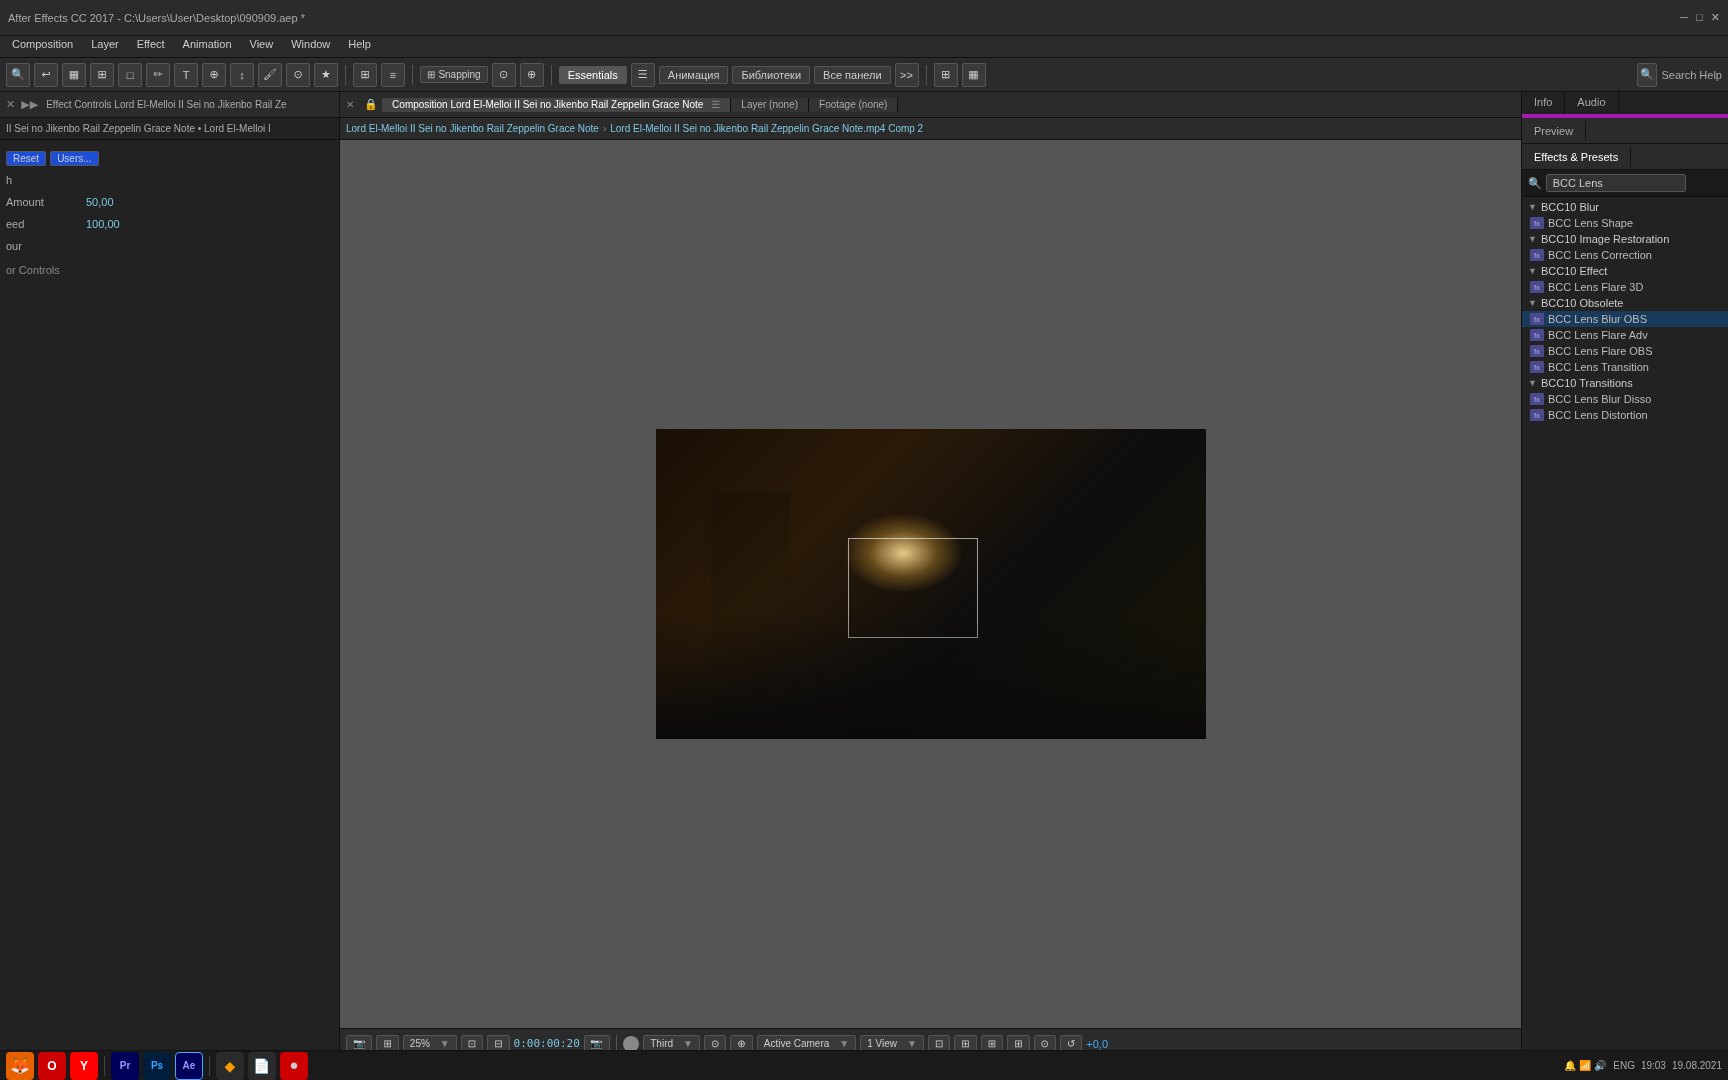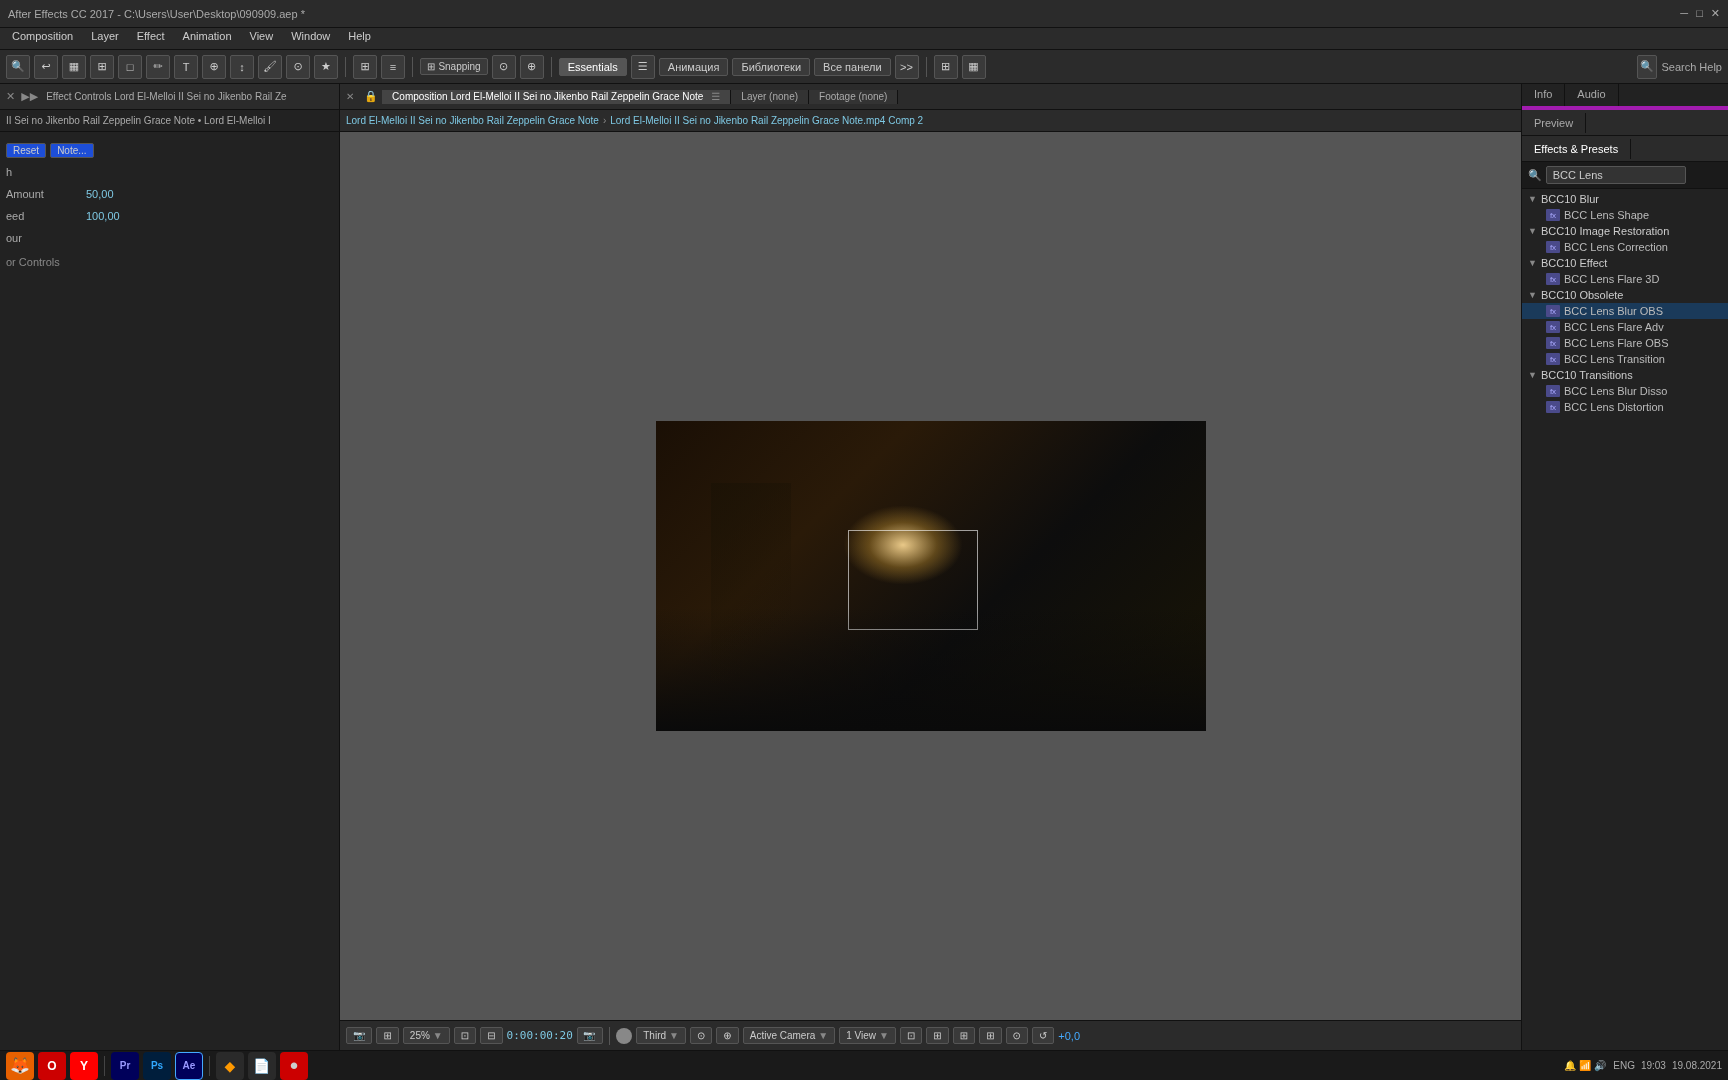--- a/index.html
+++ b/index.html
@@ -9,21 +9,21 @@
       overflow: hidden;
       background: #1a1a1a;
       font-family: 'Segoe UI', Arial, sans-serif;
       font-size: 11px;
       color: #cccccc;
     }
 
     
     #title-bar {
       background: #2b2b2b;
-      height: 28px;
+      height: 36px;
       display: flex;
       align-items: center;
       padding: 0 8px;
       border-bottom: 1px solid #111;
     }
     #title-bar span { color: #aaa; font-size: 11px; }
 
     
     #menu-bar {
       background: #2b2b2b;
@@ -237,21 +237,21 @@
     .ctrl-dropdown {
       background: #3a3a3a;
       border: 1px solid #555;
       border-radius: 2px;
       padding: 2px 6px;
       cursor: pointer;
       color: #ccc;
       font-size: 10px;
       display: flex;
       align-items: center;
-      gap: 3px;
+      gap: 10px;
     }
     .ctrl-separator { width: 1px; height: 18px; background: #555; margin: 0 2px; }
     .ctrl-timecode { color: #7ec8e3; font-size: 11px; font-family: monospace; }
     .ctrl-plus { color: #4af; font-size: 11px; }
 
     
     #right-panel {
       width: 207px;
       background: #222;
       border-left: 1px solid #111;
@@ -289,21 +289,21 @@
       align-items: center;
       padding: 2px 6px;
       font-size: 11px;
       color: #ccc;
       gap: 4px;
     }
     .tree-arrow { color: #888; font-size: 9px; }
     .tree-item {
       display: flex;
       align-items: center;
-      padding: 2px 24px;
+      padding: 2px 8px;
       font-size: 11px;
       color: #bbb;
       gap: 4px;
       cursor: pointer;
     }
     .tree-item.selected { background: #1a3a5a; }
     .fx-icon {
       width: 14px; height: 12px;
       background: #4a4a8a;
       border-radius: 1px;
@@ -518,21 +518,21 @@
       <span style="color:#888;margin-right:2px;">✕</span>
       <span style="color:#888;margin-right:4px;">▶▶</span>
       <span style="font-size:10px;color:#aaa;white-space:nowrap;overflow:hidden;text-overflow:ellipsis;max-width:280px;text-align:right;">Effect Controls Lord El-Melloi II Sei no Jikenbo Rail Ze</span>
     </div>
     <div id="effect-breadcrumb">
       <span style="white-space:nowrap;overflow:hidden;text-overflow:ellipsis;">II Sei no Jikenbo Rail Zeppelin Grace Note • Lord El-Melloi I</span>
     </div>
     <div id="effect-properties">
       <div class="prop-row">
         <button class="prop-btn">Reset</button>
-        <button class="prop-btn">Note...</button>
+        <button class="prop-btn">Users...</button>
       </div>
       <div class="prop-row">
         <span class="prop-label">h</span>
       </div>
       <div class="prop-row">
         <span class="prop-label">Amount</span>
         <span class="prop-value">50,00</span>
       </div>
       <div class="prop-row">
         <span class="prop-label">eed</span>

